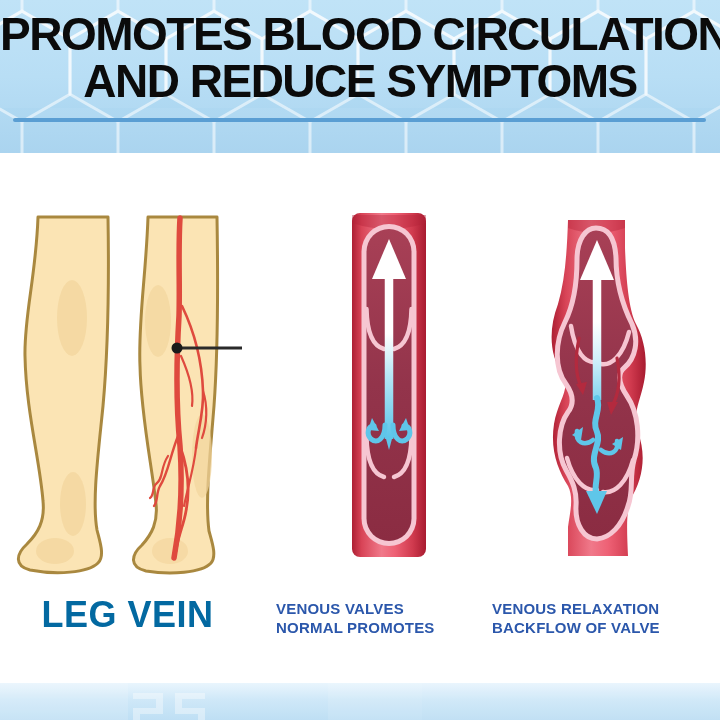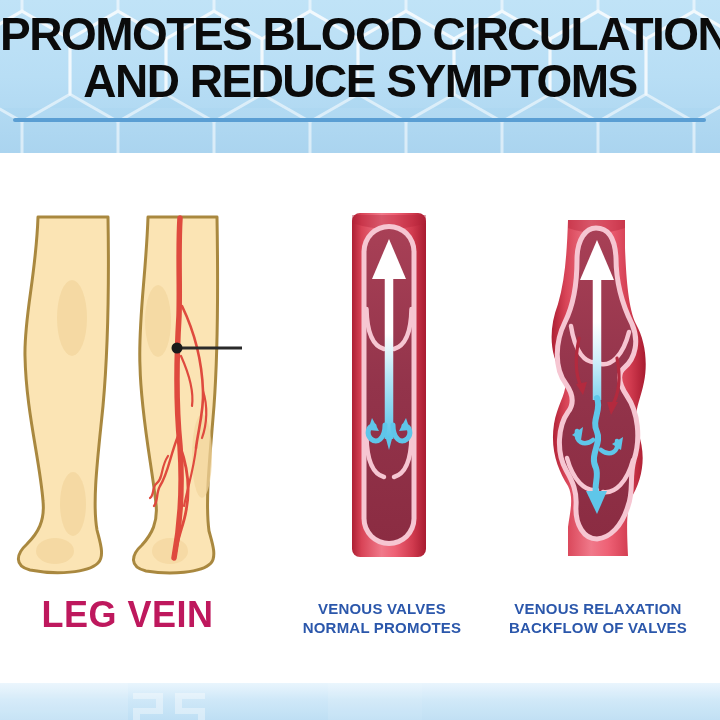--- a/index.html
+++ b/index.html
@@ -19,24 +19,24 @@
     letter-spacing:-1.5px; white-space:nowrap;
   }
   .divider {
     position:absolute; z-index:2; left:13px; right:14px; top:118px; height:4px;
     background:#5a9ed3; border-radius:2px;
   }
   
   .fig { position:absolute; }
   .leg-label {
     position:absolute; left:20px; top:594px; width:215px; text-align:center;
-    font-size:36px; font-weight:bold; color:#be185d; letter-spacing:0.5px;
+    font-size:36px; font-weight:bold; color:#0369a1; letter-spacing:0.5px;
   }
   .caption {
-    position:absolute; top:599px; width:212px; text-align:center;
+    position:absolute; top:599px; width:212px; 
     font-size:15px; font-weight:bold; color:#2b57ab; line-height:19px;
     letter-spacing:0.2px;
   }
   .caption.normal  { left:276px; }
   .caption.relaxed { left:492px; }
   
   .band {
     position:absolute; left:0; bottom:0; width:720px; height:37px;
     background:linear-gradient(180deg,#e9f5fd 0%,#cfe8f8 45%,#bedff4 100%);
   }
@@ -208,21 +208,21 @@
 
   <div class="leg-label">LEG VEIN</div>
 
   <div class="caption normal">
     <div>VENOUS VALVES</div>
     <div>NORMAL PROMOTES</div>
   </div>
 
   <div class="caption relaxed">
     <div>VENOUS RELAXATION</div>
-    <div>BACKFLOW OF VALVES</div>
+    <div>BACKFLOW OF VALVE</div>
   </div>
 
   <footer class="band">
     <svg width="720" height="37">
       <rect x="0" y="0" width="128" height="37" fill="#ffffff" opacity="0.14"></rect>
       <rect x="328" y="0" width="94" height="37" fill="#ffffff" opacity="0.10"></rect>
       <rect x="422" y="0" width="298" height="37" fill="#ffffff" opacity="0.05"></rect>
       <g fill="#ffffff" opacity="0.38">
         <rect x="133" y="10" width="30" height="6"></rect>
         <rect x="156" y="16" width="7" height="9"></rect>

